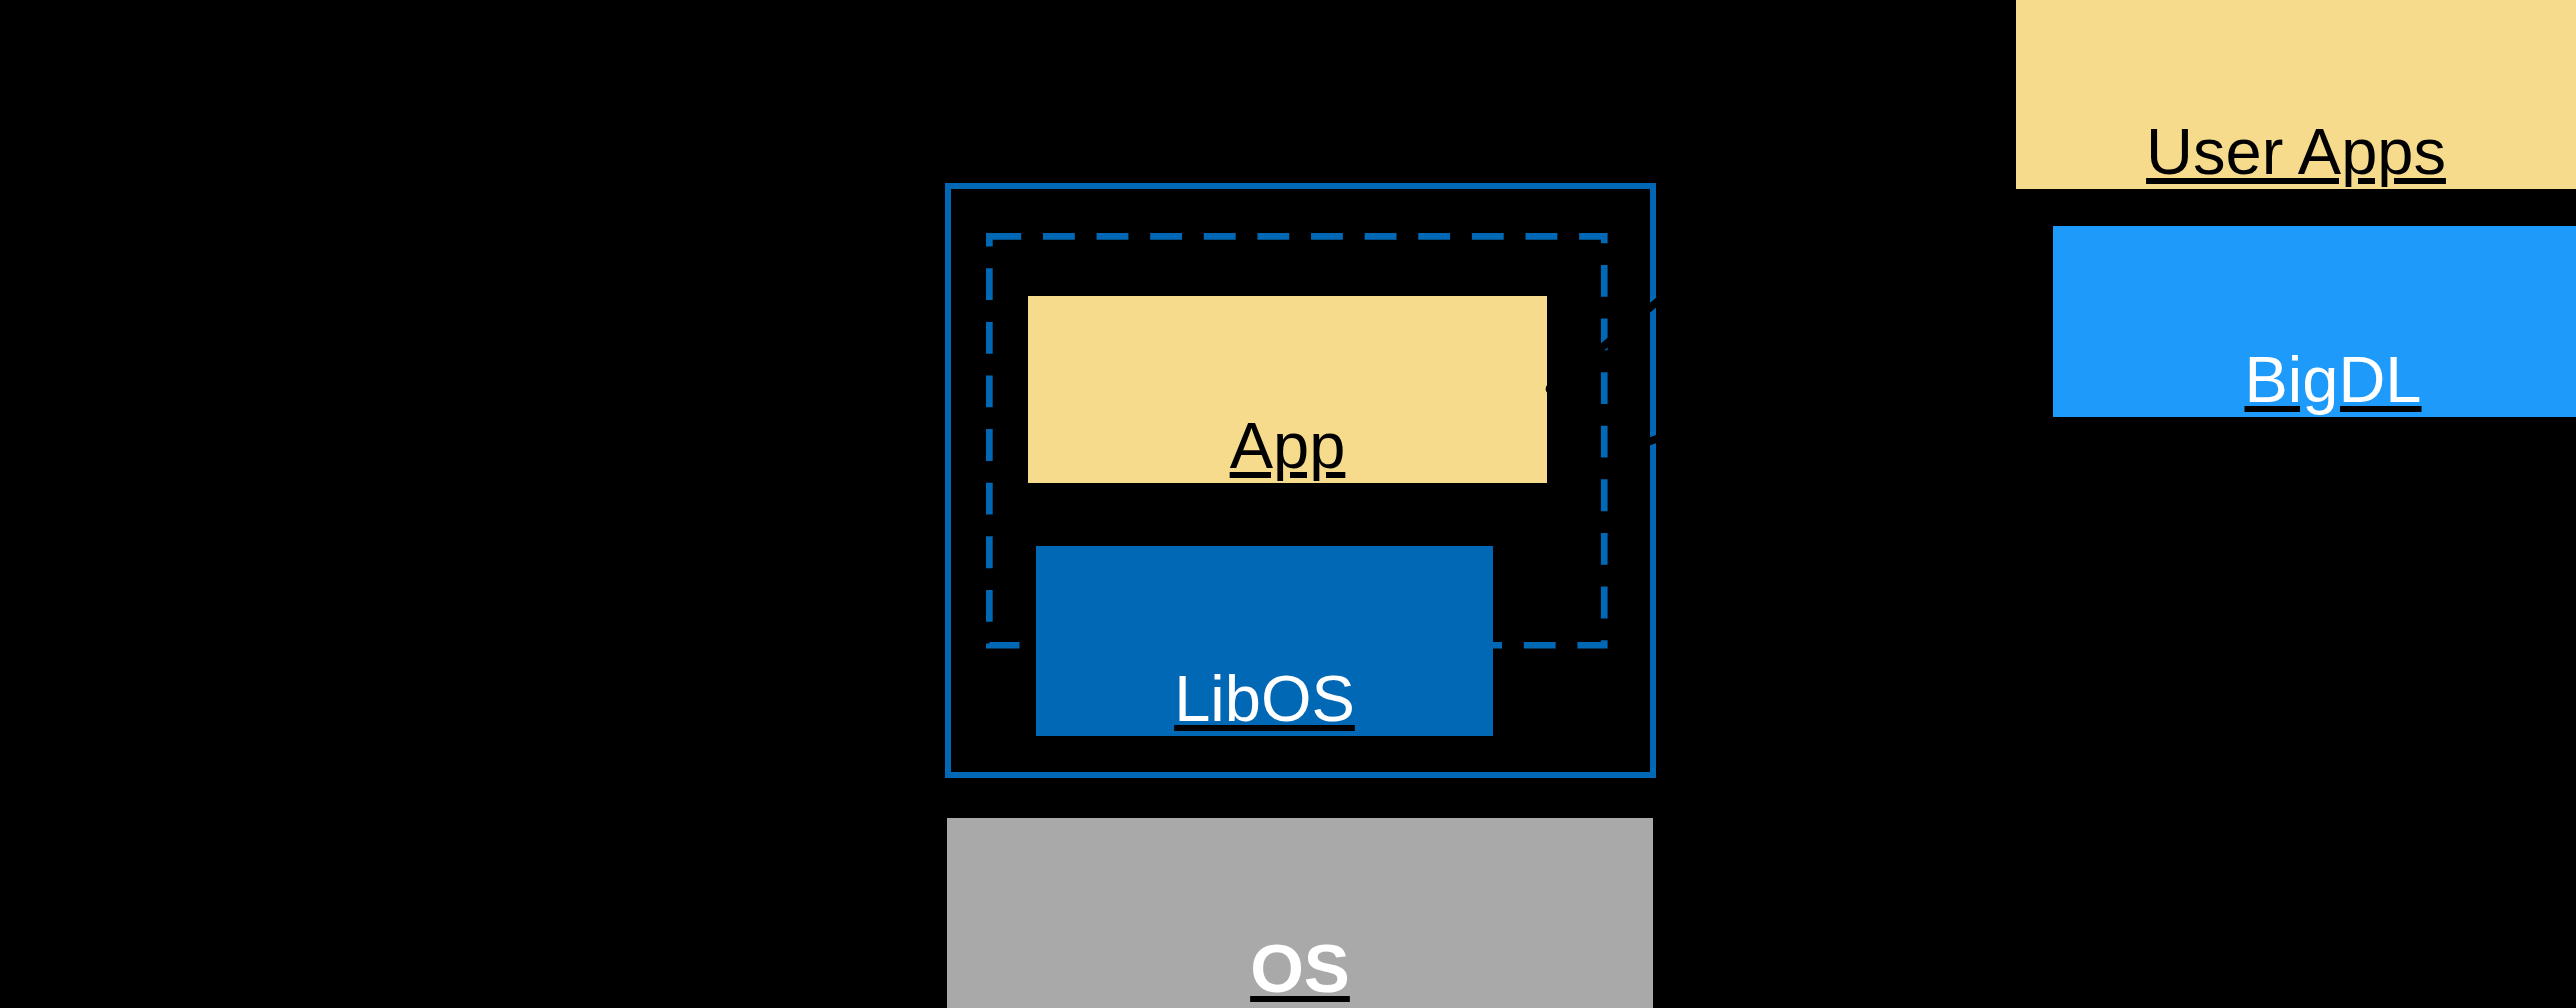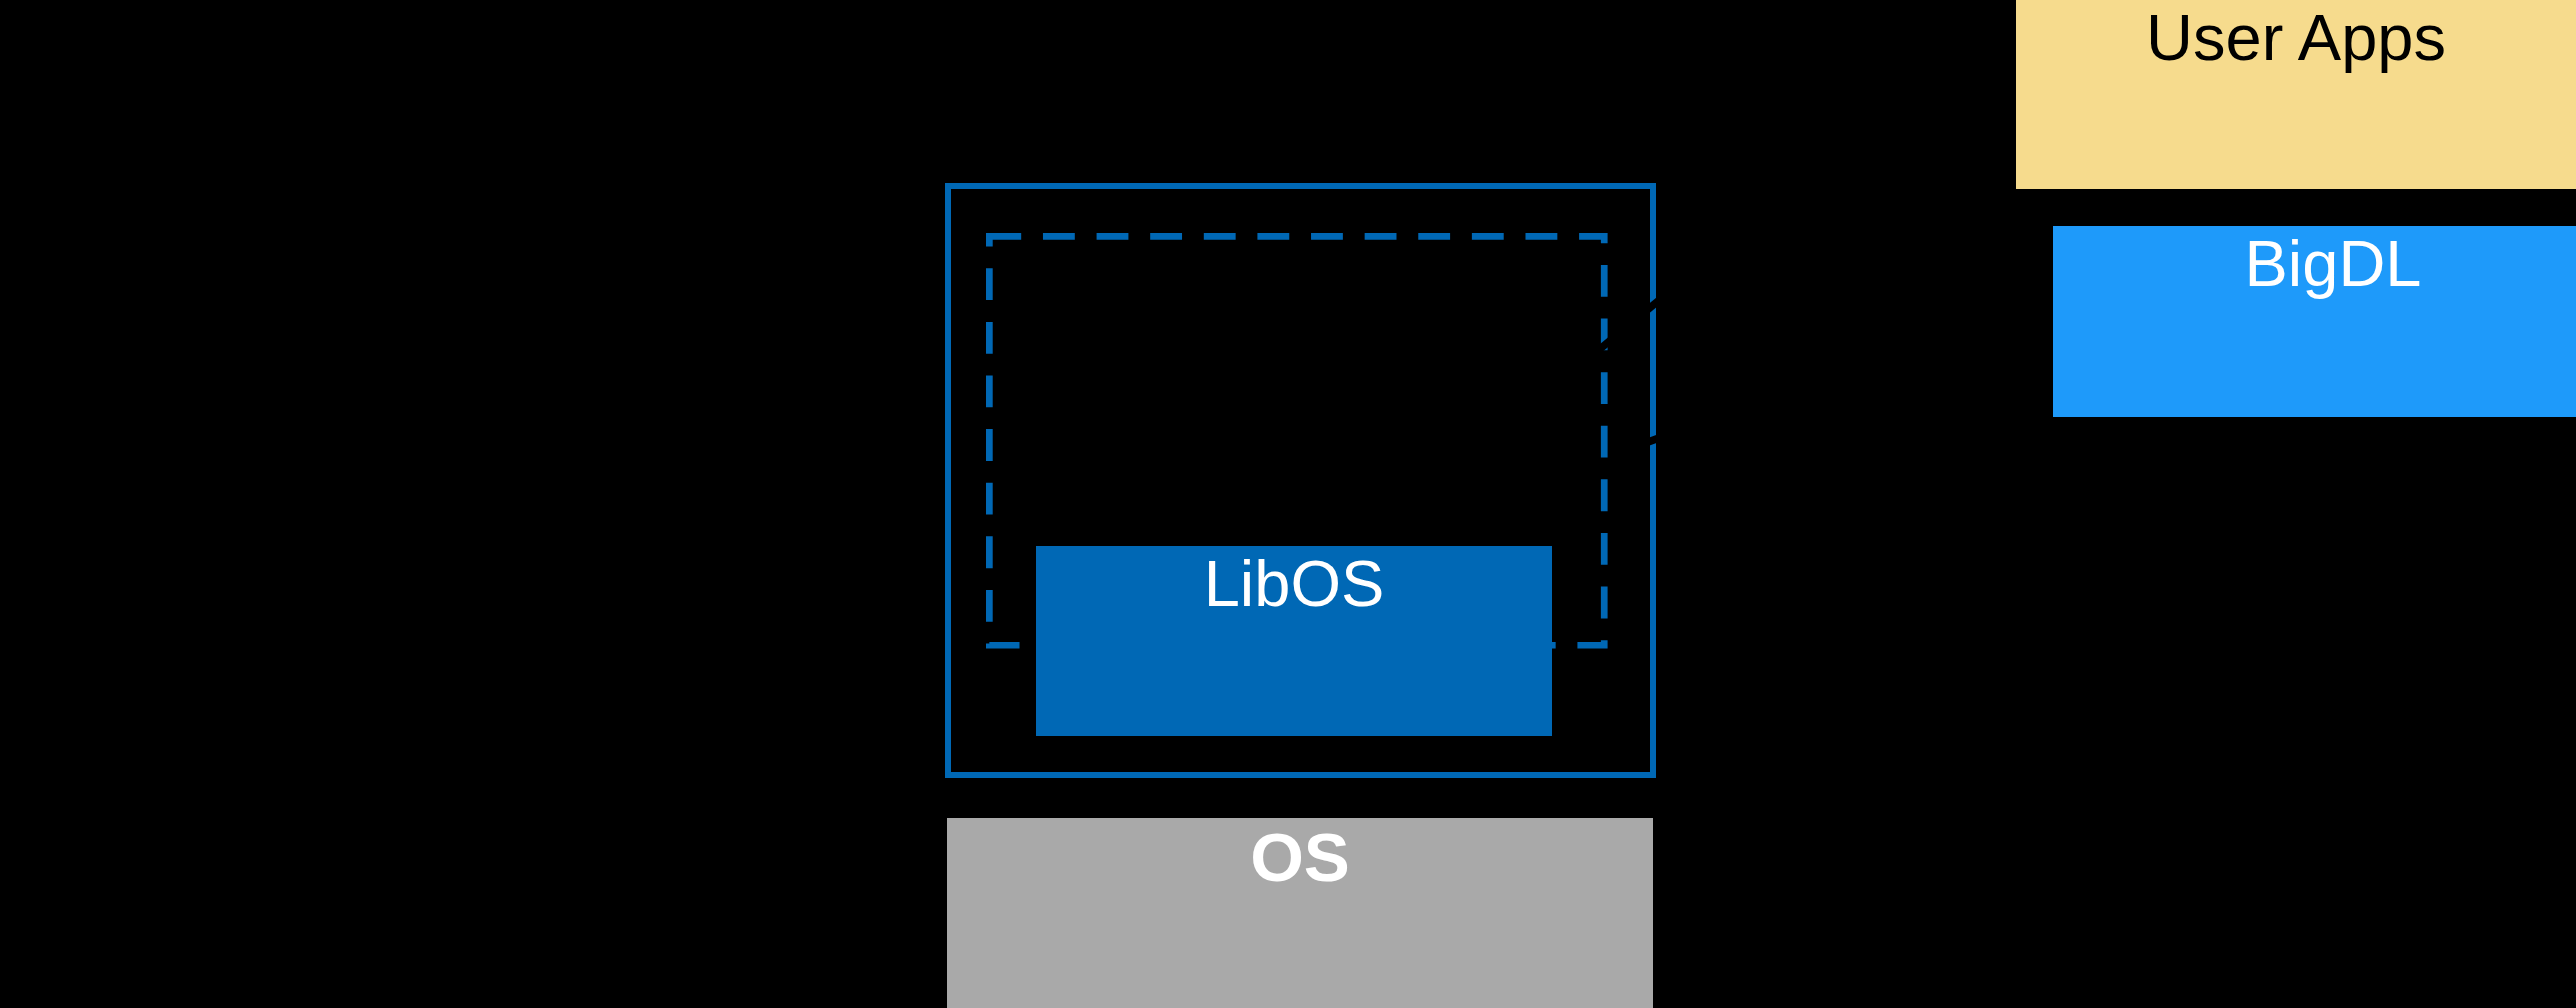--- a/index.html
+++ b/index.html
@@ -5,22 +5,23 @@
   html,body{margin:0;padding:0;background:#000;}
   .canvas{
     position:relative;
     width:2576px;height:1009px;
     overflow:hidden;
     font-family:"Liberation Sans", sans-serif;
     background:var(--background,#000);
   }
   .box{
     position:absolute;
-    display:flex;align-items:flex-start;justify-content:center;
+    display:flex;align-items:flex-end;justify-content:center;
     box-sizing:border-box;
+    text-decoration:underline;
   }
   .box .lbl{white-space:nowrap;}
 
   
   .sgx{left:0;top:424px;width:524px;height:181px;background:var(--intel-blue);}
   .sgx .lbl{color:var(--label-white);font-size:65px;}
 
   
   .outline{
     left:945px;top:183px;width:711px;height:595px;
@@ -30,21 +31,21 @@
   }
 
   
   .layer{position:absolute;left:0;top:0;width:2576px;height:1009px;pointer-events:none;}
   .layer.under{z-index:1;}
   .layer.over{z-index:5;}
 
   
   .app{left:1028px;top:296px;width:519px;height:187px;background:var(--yellow);z-index:2;}
   .app .lbl{color:var(--label-black);font-size:65px;}
-  .libos{left:1036px;top:546px;width:516px;height:190px;background:var(--intel-blue);z-index:2;}
+  .libos{left:1036px;top:546px;width:457px;height:190px;background:var(--intel-blue);z-index:2;}
   .libos .lbl{color:var(--label-white);font-size:65px;}
 
   
   .os{left:947px;top:818px;width:706px;height:190px;background:var(--gray-medium);z-index:2;}
   .os .lbl{color:var(--label-white);font-size:69px;font-weight:bold;}
 
   
   .user-apps{left:2016px;top:0;width:560px;height:189px;background:var(--yellow);z-index:2;}
   .user-apps .lbl{color:var(--label-black);font-size:65px;}
   .bigdl{left:2016px;top:226px;width:560px;height:191px;background:var(--bright-blue);z-index:2;margin-left:37px;}
@@ -57,20 +58,23 @@
 
 <div class="canvas">
 
   <svg class="layer under" viewBox="0 0 3075 1204" xmlns="http://www.w3.org/2000/svg">
     <rect x="1181" y="282" width="734" height="488" fill="none" stroke-width="8" stroke-dasharray="38 26" style="stroke:var(--intel-blue)"></rect>
   </svg>
 
   <div class="box outline"></div>
 
 
+  <div class="box app">
+    <span class="lbl">App</span>
+  </div>
 
   <div class="box libos">
     <span class="lbl">LibOS</span>
   </div>
 
   <div class="box os">
     <span class="lbl">OS</span>
   </div>
 
   <div class="box user-apps">

